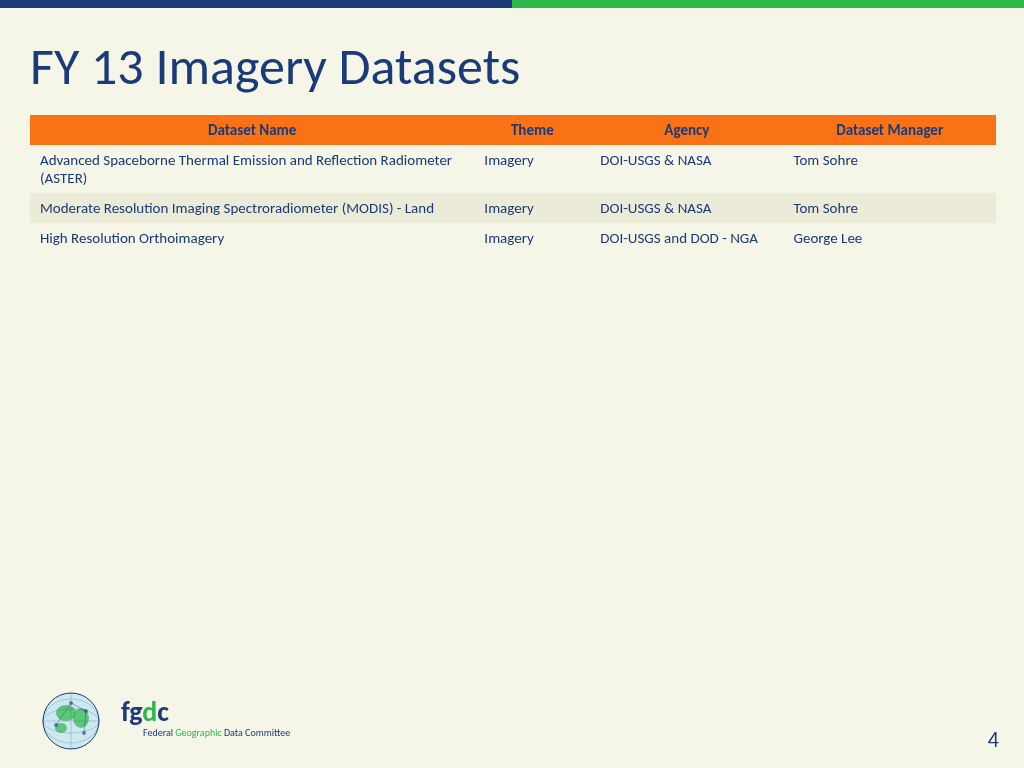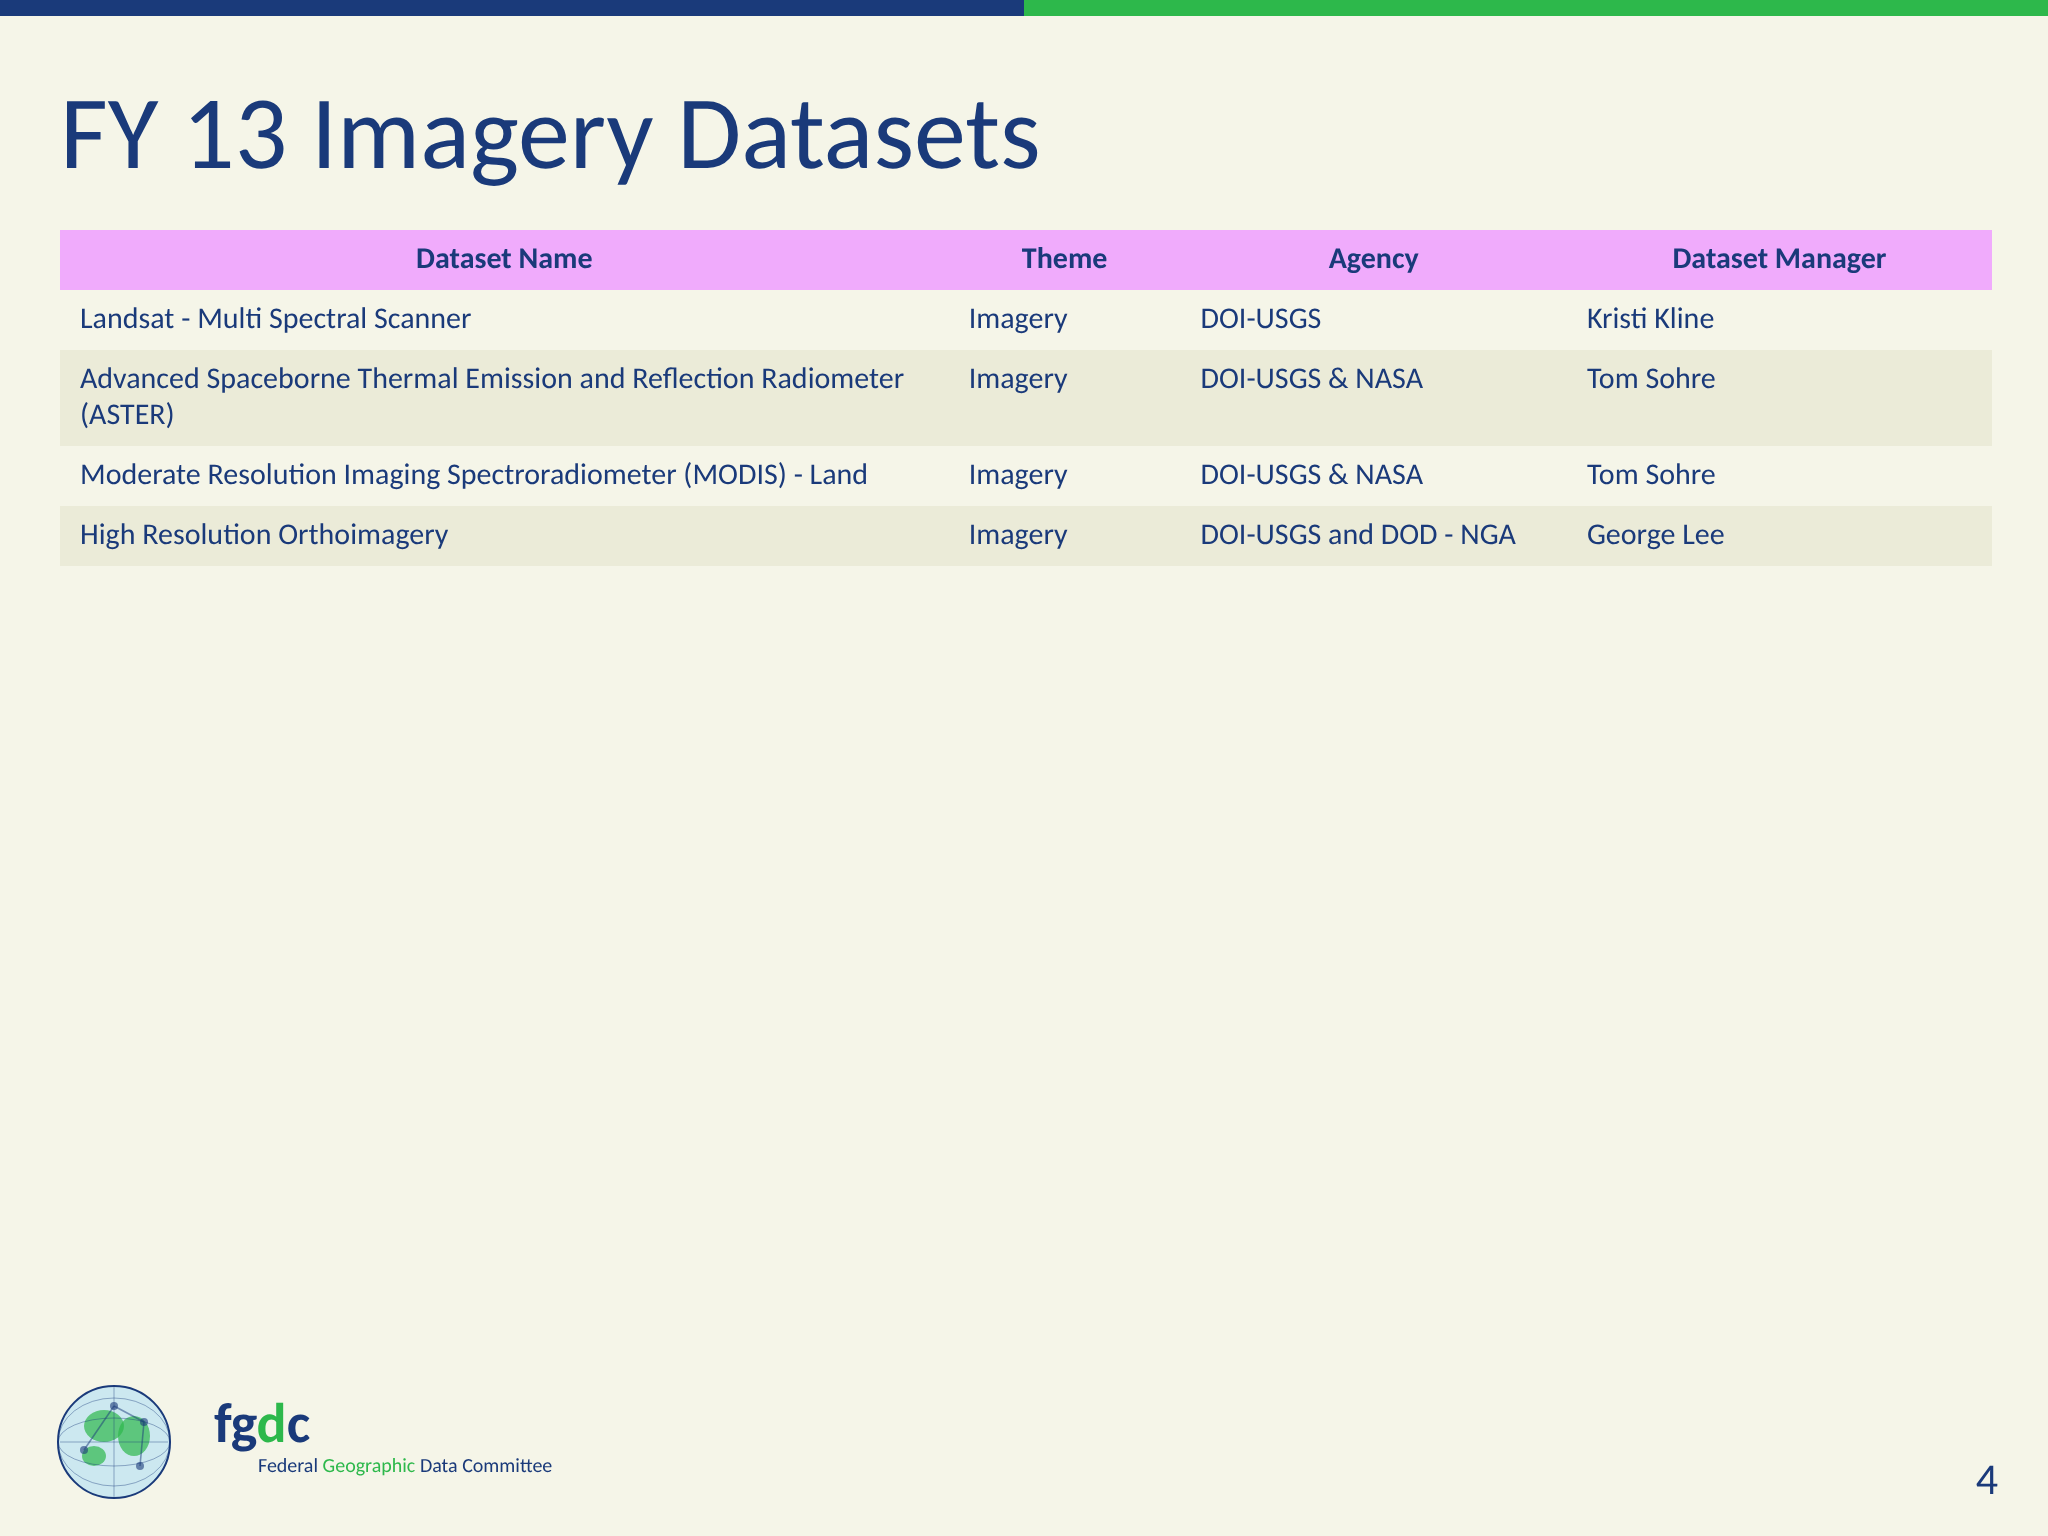--- a/index.html
+++ b/index.html
@@ -47,21 +47,21 @@
 
     .data-table th,
     .data-table td {
       padding: 6px 10px;
       vertical-align: top;
       color: #1a3a7a;
       border: none;
     }
 
     .data-table thead tr {
-      background: #f0abfc;
+      background: #f97316;
     }
 
     .data-table thead th {
       font-weight: 600;
       font-size: 15px;
       color: #1a3a7a;
     }
 
     .data-table tbody tr:nth-child(odd) {
       background: #f5f5e8;
@@ -73,21 +73,21 @@
 
     .col-name { width: 46%; }
     .col-theme { width: 12%; }
     .col-agency { width: 20%; margin-top: 45px; }
     .col-manager { width: 22%; }
 
     
     .footer {
       position: absolute;
       bottom: 15px;
-      left: 22px;
+      left: 36px;
       display: flex;
       align-items: center;
     }
 
     .fgdc-logo {
       display: flex;
       align-items: center;
     }
 
     .fgdc-globe {
@@ -138,26 +138,20 @@
   <table class="data-table">
     <thead>
       <tr>
         <th class="col-name">Dataset Name</th>
         <th class="col-theme">Theme</th>
         <th class="col-agency">Agency</th>
         <th class="col-manager">Dataset Manager</th>
       </tr>
     </thead>
     <tbody id="table-body">
-    <tr>
-          <td class="col-name">Landsat - Multi Spectral Scanner</td>
-          <td class="col-theme">Imagery</td>
-          <td class="col-agency">DOI-USGS</td>
-          <td class="col-manager">Kristi Kline</td>
-        </tr>
         <tr>
           <td class="col-name">Advanced Spaceborne Thermal Emission and Reflection Radiometer (ASTER)</td>
           <td class="col-theme">Imagery</td>
           <td class="col-agency">DOI-USGS &amp; NASA</td>
           <td class="col-manager">Tom Sohre</td>
         </tr>
         <tr>
           <td class="col-name">Moderate Resolution Imaging Spectroradiometer (MODIS) - Land</td>
           <td class="col-theme">Imagery</td>
           <td class="col-agency">DOI-USGS &amp; NASA</td>

